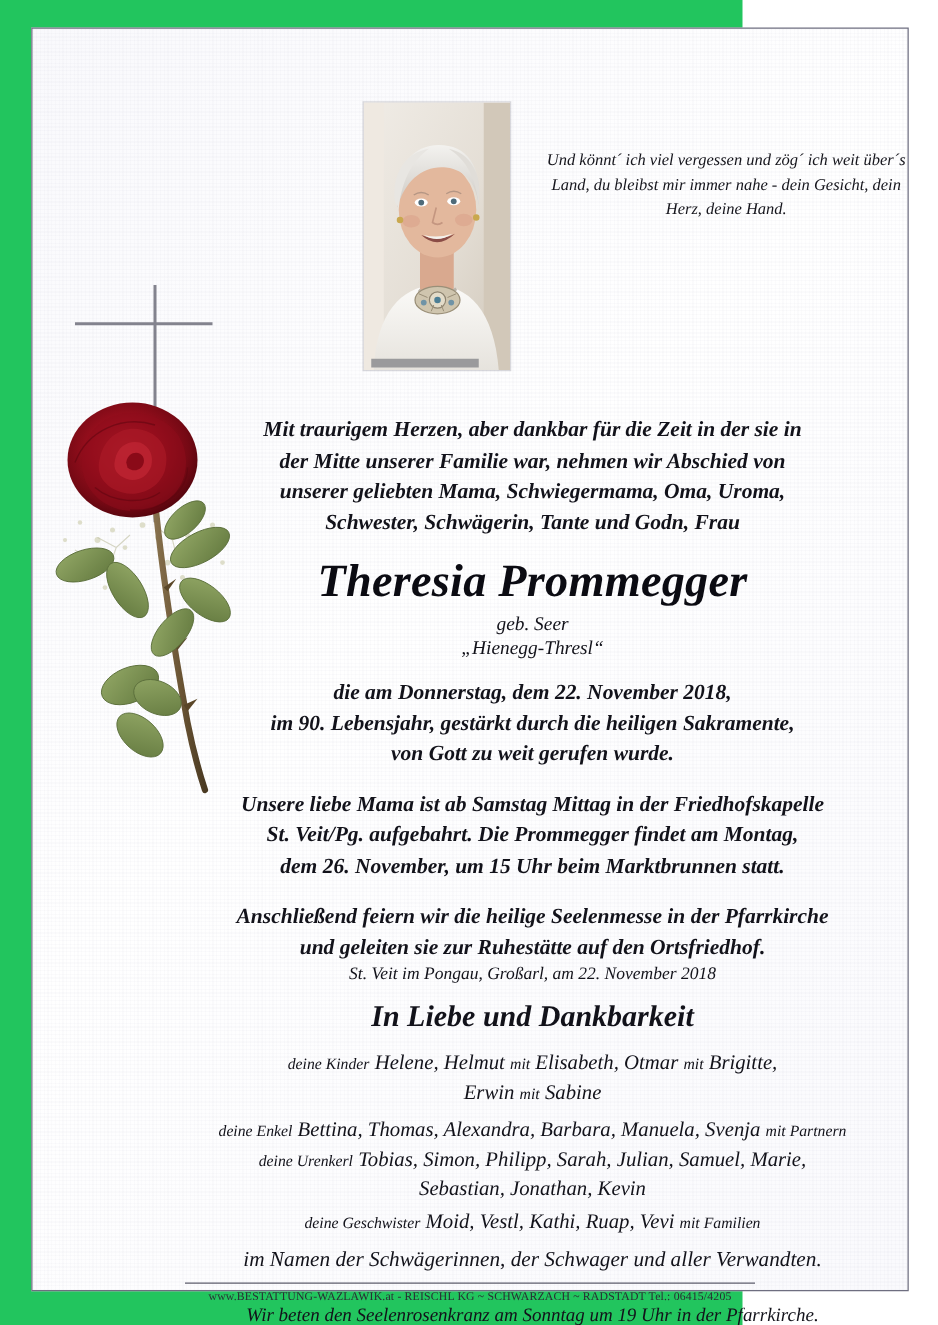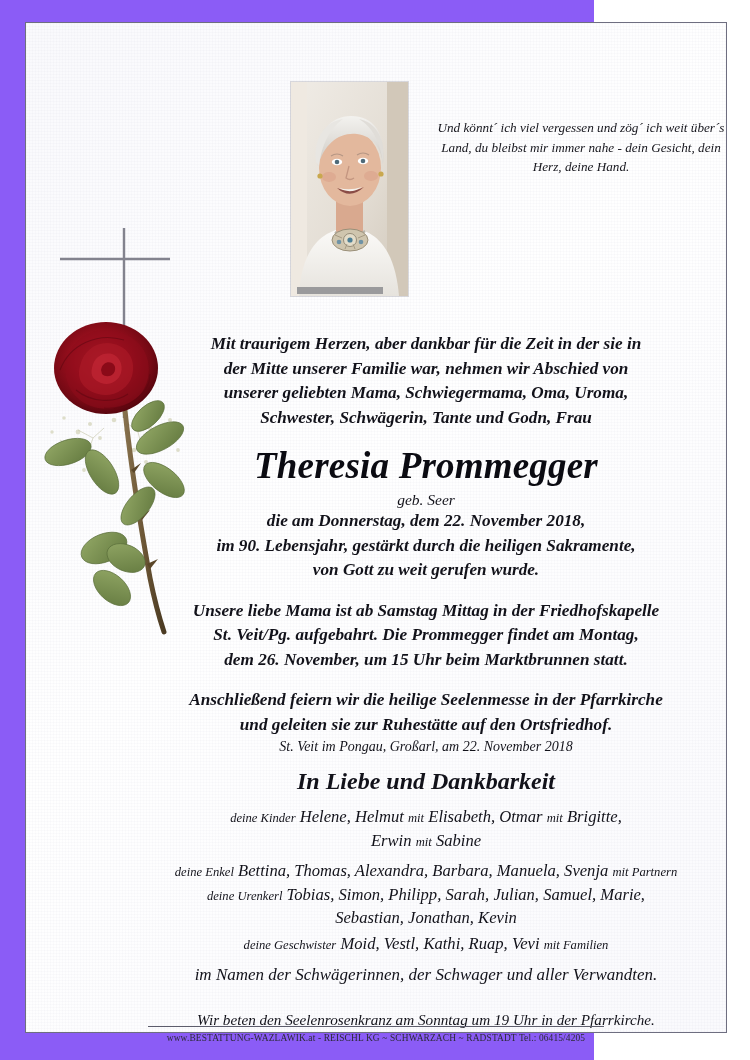--- a/index.html
+++ b/index.html
@@ -13,21 +13,21 @@
     font-family: "Liberation Serif", "DejaVu Serif", serif;
     overflow: hidden;
     position: relative;
   }
 
   
   #card {
     position: absolute;
     left: 0; top: 0;
     width: 594px; height: 1060px;
-    background: #8b5cf6;
+    background: #22c55e;
   }
 
   #card-border {
     position: absolute;
     left: 25px;
     top: 22px;
     width: 702px;
     height: 1011px;
     border: 1px solid #6e6e80;
     box-sizing: border-box;
@@ -382,20 +382,21 @@
 
     <p id="lead-para" class="para">
       <span class="ln">Mit traurigem Herzen, aber dankbar für die Zeit in der sie in</span>
       <span class="ln">der Mitte unserer Familie war, nehmen wir Abschied von</span>
       <span class="ln">unserer geliebten Mama, Schwiegermama, Oma, Uroma,</span>
       <span class="ln">Schwester, Schwägerin, Tante und Godn, Frau</span>
     </p>
 
     <h1 id="deceased-name">Theresia Prommegger</h1>
     <p id="maiden-name">geb. Seer</p>
+    <p id="nickname">„Hienegg-Thresl“</p>
 
     <p id="death-para" class="para">
       <span class="ln">die am Donnerstag, dem 22. November 2018,</span>
       <span class="ln">im 90. Lebensjahr, gestärkt durch die heiligen Sakramente,</span>
       <span class="ln">von Gott zu weit gerufen wurde.</span>
     </p>
 
     <p id="wake-para" class="para">
       <span class="ln">Unsere liebe Mama ist ab Samstag Mittag in der Friedhofskapelle</span>
       <span class="ln">St. Veit/Pg. aufgebahrt. Die Prommegger findet am Montag,</span>

